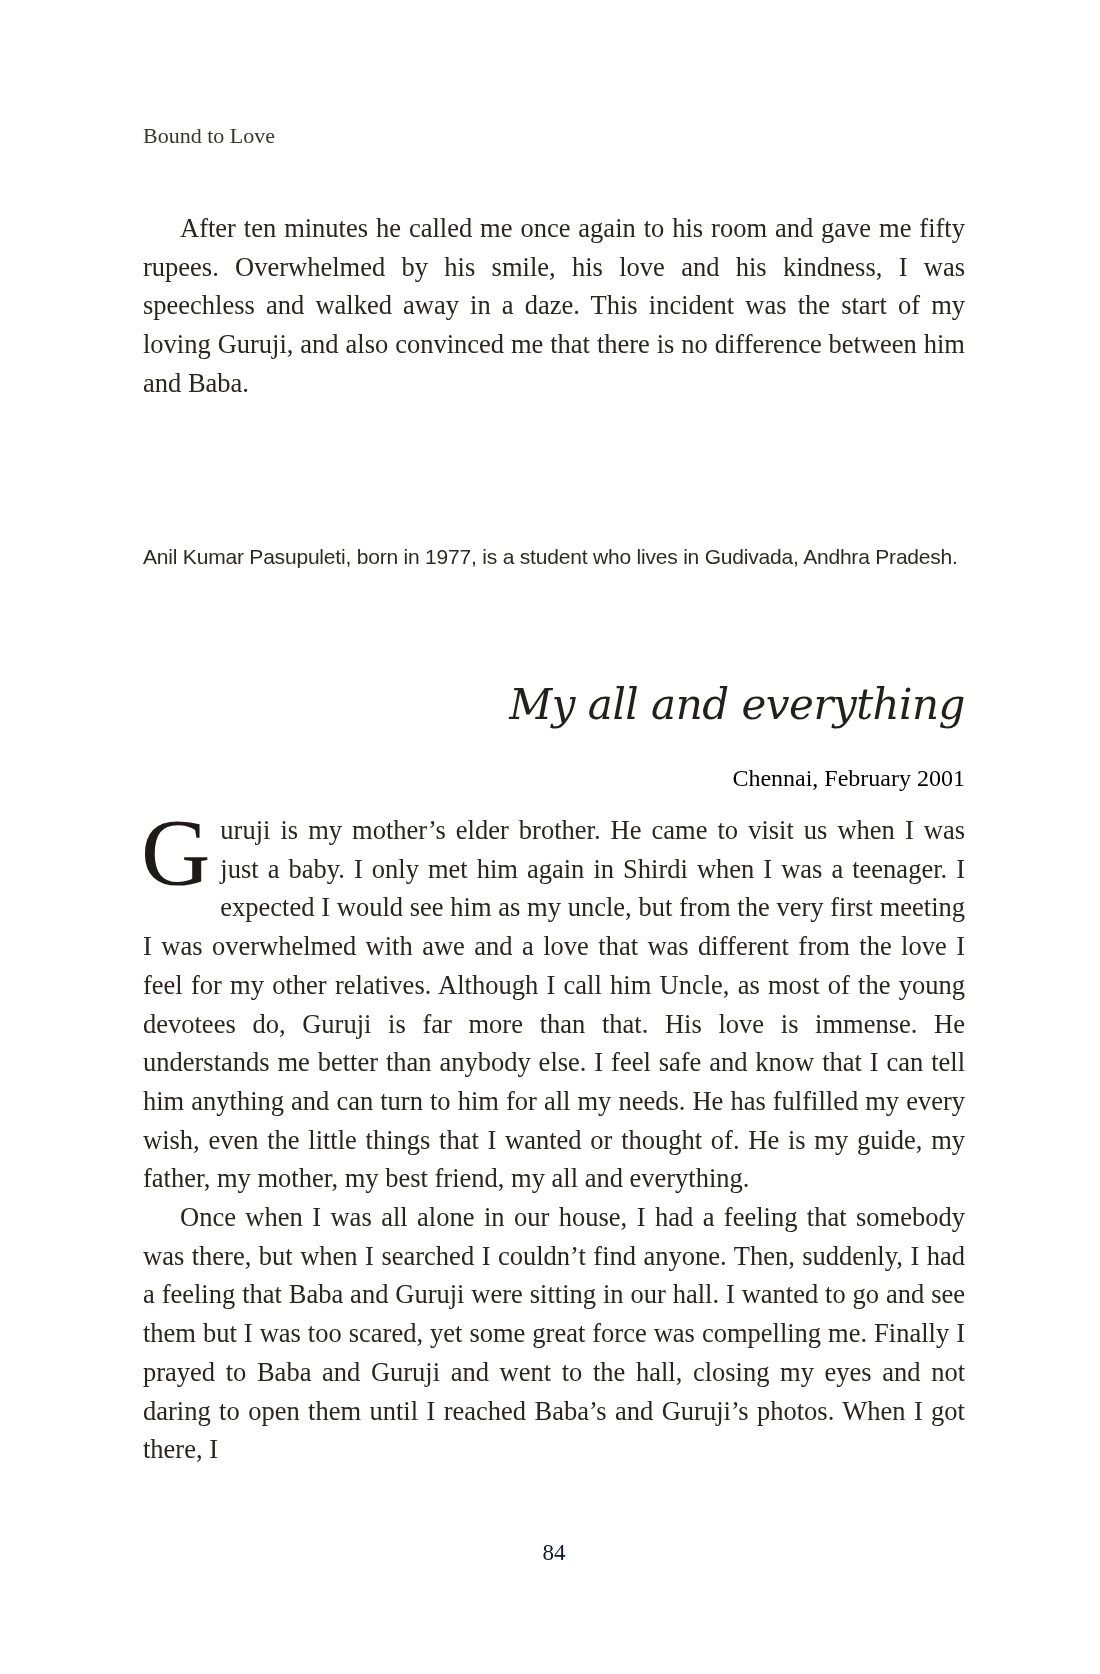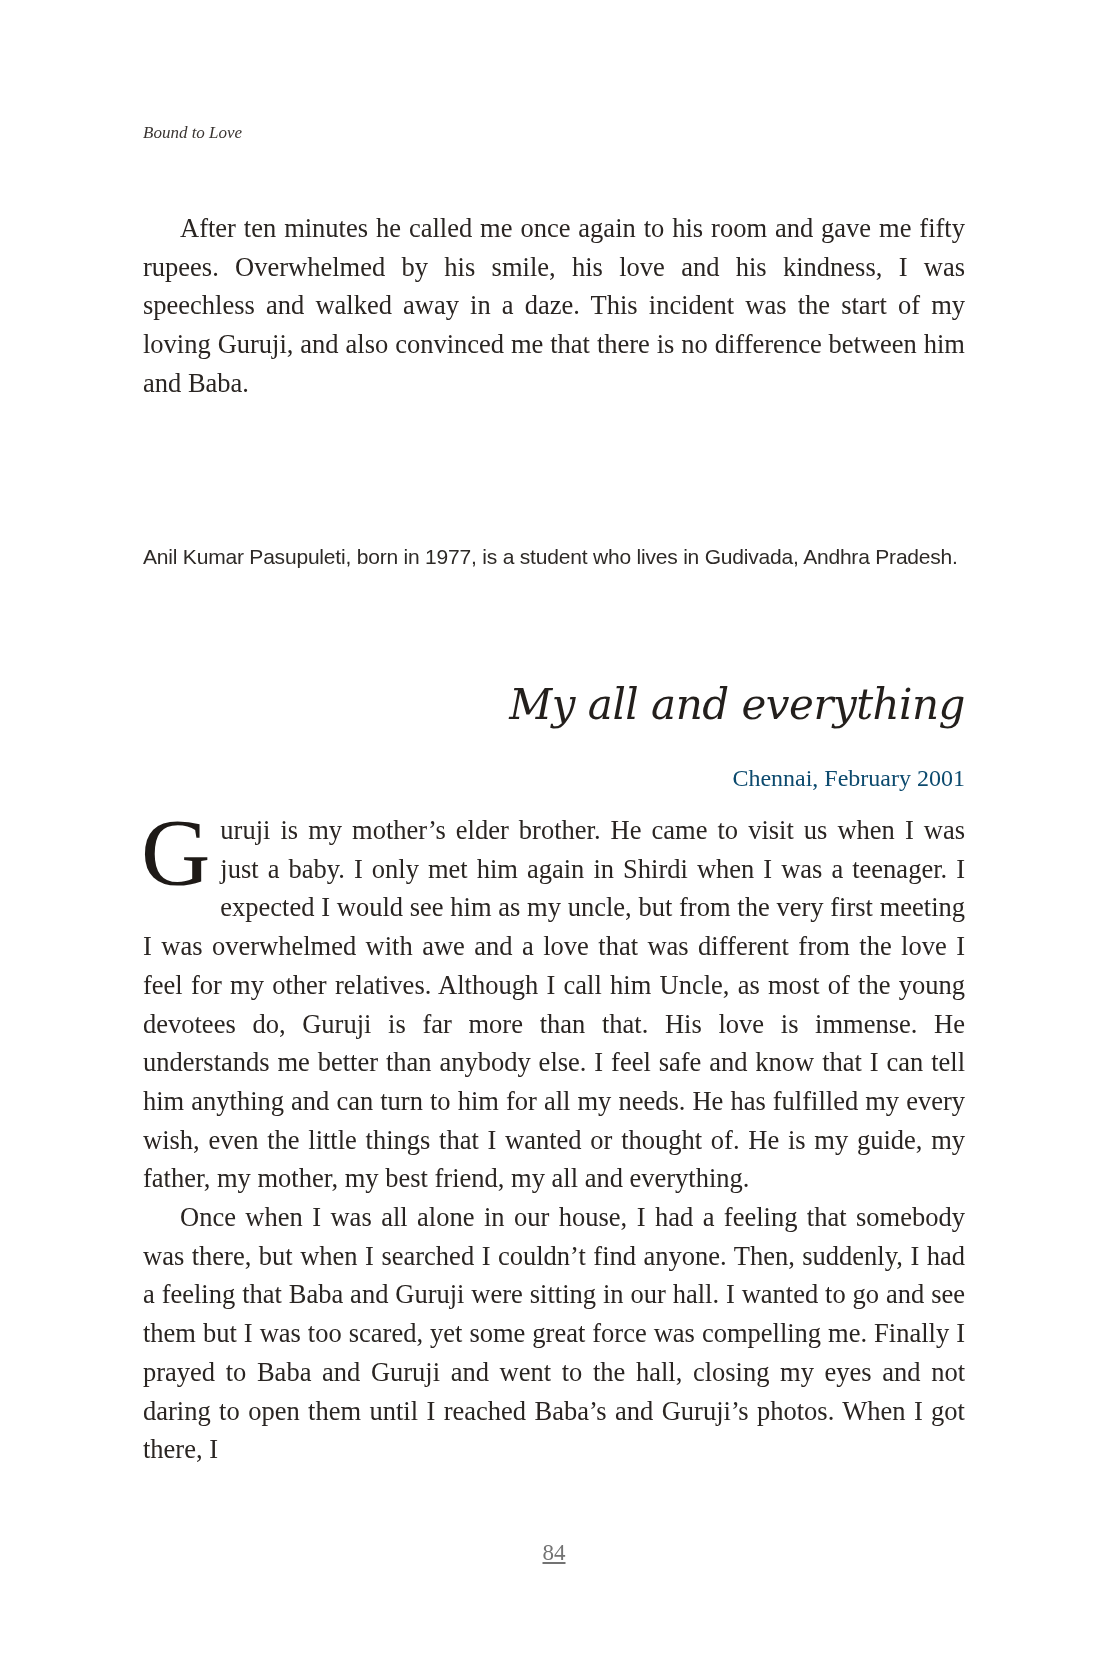--- a/index.html
+++ b/index.html
@@ -4,53 +4,53 @@
 <style>
   html, body { margin: 0; padding: 0; background: #ffffff; }
   body {
     width: 1100px; height: 1674px; position: relative; overflow: hidden;
     color: #2a2522;
     font-family: "DejaVu Serif", "Liberation Serif", serif;
   }
   .page { position: absolute; left: 143px; top: 0; width: 822px; }
   .running-head {
     position: absolute; top: 123px; left: 0;
-    font-family: "Liberation Serif", serif; font-style: italic;
-    font-size: 17px; color: #3a3532;
+    font-family: "Liberation Serif", serif; 
+    font-size: 22px; color: #3a3532;
   }
   .body-text {
     font-family: "Liberation Serif", serif;
     font-size: 26.5px; line-height: 38.7px;
     text-align: justify; margin: 0;
   }
   .block1 { position: absolute; top: 209px; left: 0; width: 822px; }
   .indent { text-indent: 37px; }
   .bio {
     position: absolute; top: 545px; left: 0; width: 822px;
     font-family: "Liberation Sans", sans-serif; font-size: 21px;
     color: #2e2a27; letter-spacing: -0.2px;
   }
   .chapter-title {
     position: absolute; top: 680px; left: 0; width: 822px; text-align: right;
     font-family: "DejaVu Serif", serif; font-style: italic;
     font-size: 42px; color: #231f1c; letter-spacing: -0.5px;
   }
   .dateline {
     position: absolute; top: 765px; right: 0;
-    font-family: "Liberation Serif", serif; font-size: 24px; color: #0c4a6e;
+    font-family: "Liberation Serif", serif; font-size: 24px; color: #000000;
   }
   .block2 { position: absolute; top: 811px; left: 0; width: 822px; }
   .dropcap {
     float: left; font-family: "Liberation Serif", serif;
     font-size: 96px; line-height: 72px; margin: 6px 10px 0 -2px;
     color: #1e1a17;
   }
   .page-number {
     position: absolute; top: 1540px; left: 0; width: 822px; text-align: center;
-    font-family: "Liberation Serif", serif; font-size: 23px; color: #737373; text-decoration: underline;
+    font-family: "Liberation Serif", serif; font-size: 23px; color: #0f172a;
   }
 </style>
 </head>
 <body>
 
 <div class="page">
   <div class="running-head">Bound to Love</div>
 
   <div class="block1">
     <p class="body-text indent">After ten minutes he called me once again to his room and gave me fifty rupees. Overwhelmed by his smile, his love and his kindness, I was speechless and walked away in a daze. This incident was the start of my loving Guruji, and also convinced me that there is no difference between him and Baba.</p>

